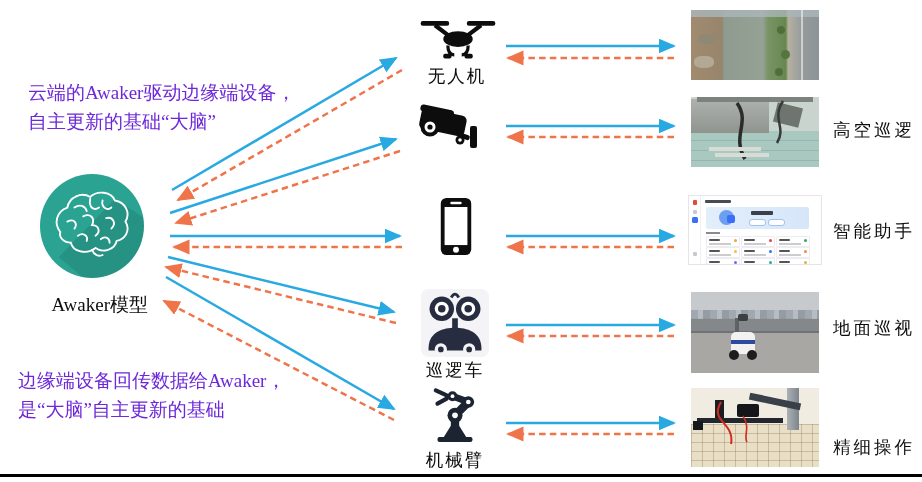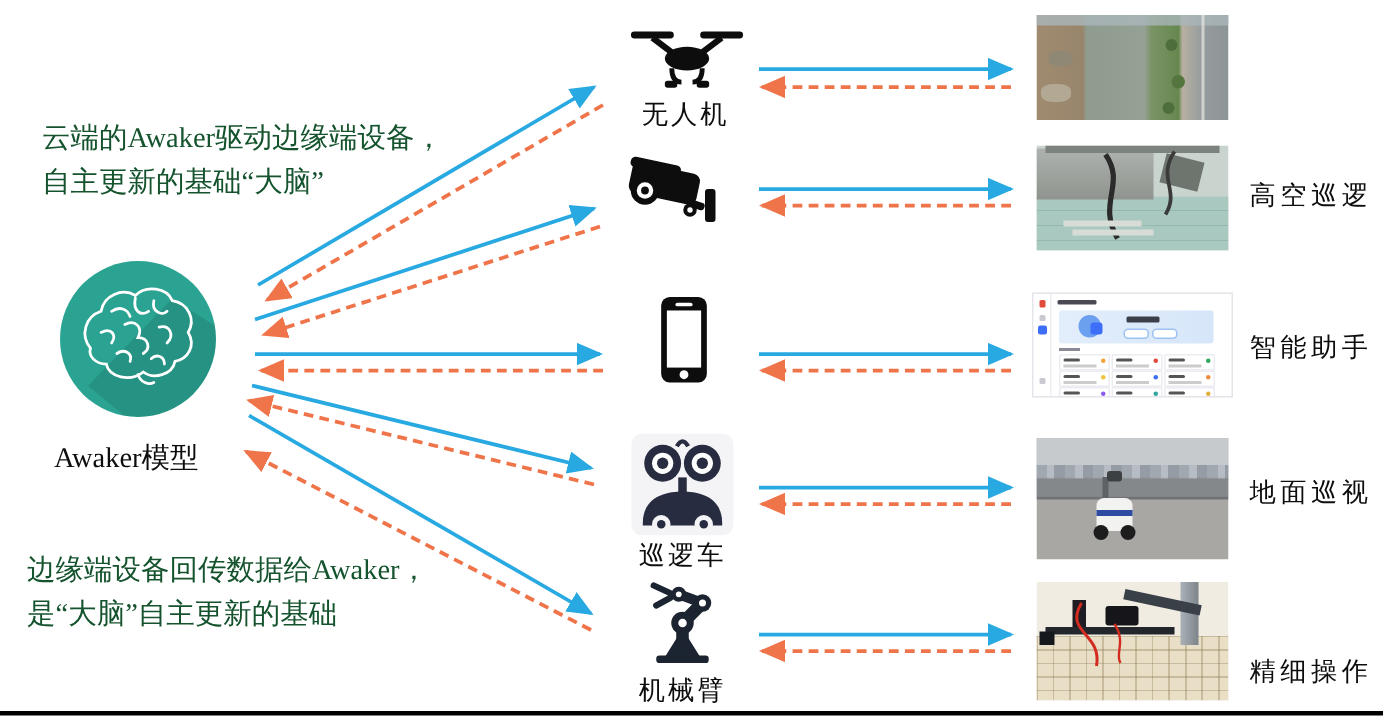--- a/index.html
+++ b/index.html
@@ -1,26 +1,26 @@
 <!DOCTYPE html>
 <html><head>
 <meta charset="utf-8">
 <style>
   html,body{margin:0;padding:0;background:#fff;}
   .canvas{position:relative;width:922px;height:482px;background:#fff;overflow:hidden;
           font-family:"Liberation Serif","DejaVu Serif",serif;}
   .abs{position:absolute;}
-  .note{color:#14532d;font-size:19px;line-height:29px;white-space:nowrap;}
+  .note{color:#6d28d9;font-size:19px;line-height:29px;white-space:nowrap;}
   .devlabel{font-size:17.5px;color:#0d0d0d;text-align:center;letter-spacing:2px;white-space:nowrap;}
   .applabel{font-size:17.5px;color:#0d0d0d;letter-spacing:3px;white-space:nowrap;}
   .model-circle{width:104px;height:104px;border-radius:50%;background:#2aa392;overflow:hidden;}
   .model-shadow{position:absolute;inset:0;border-radius:50%;
     background:rgba(0,0,0,0.10);
     clip-path:polygon(18% 80%, 72% 24%, 100% 42%, 100% 100%, 42% 100%);}
-  .model-label{font-size:19px;color:#0d0d0d;text-align:left;white-space:nowrap;}
+  .model-label{font-size:19px;color:#0d0d0d;text-align:right;white-space:nowrap;}
   .photo{position:absolute;left:691px;width:128px;overflow:hidden;}
   .photo *{position:absolute;}
   .tile-floor{background:repeating-linear-gradient(180deg,#a9c9c0 0 9px,#93b8af 9px 10px);}
   .grid-table{background:
      repeating-linear-gradient(90deg, rgba(140,120,80,.35) 0 1px, transparent 1px 11px),
      repeating-linear-gradient(180deg, rgba(140,120,80,.35) 0 1px, transparent 1px 9px),
      #e9dfc6;}
   .card{position:absolute;width:32px;height:9px;background:#fff;border:1px solid #ececf2;border-radius:1px;}
   .card i{position:absolute;left:2px;top:2px;width:11px;height:2px;background:#555;border-radius:1px;}
   .card u{position:absolute;left:2px;bottom:1.5px;width:22px;height:1.5px;background:#ccc;}

